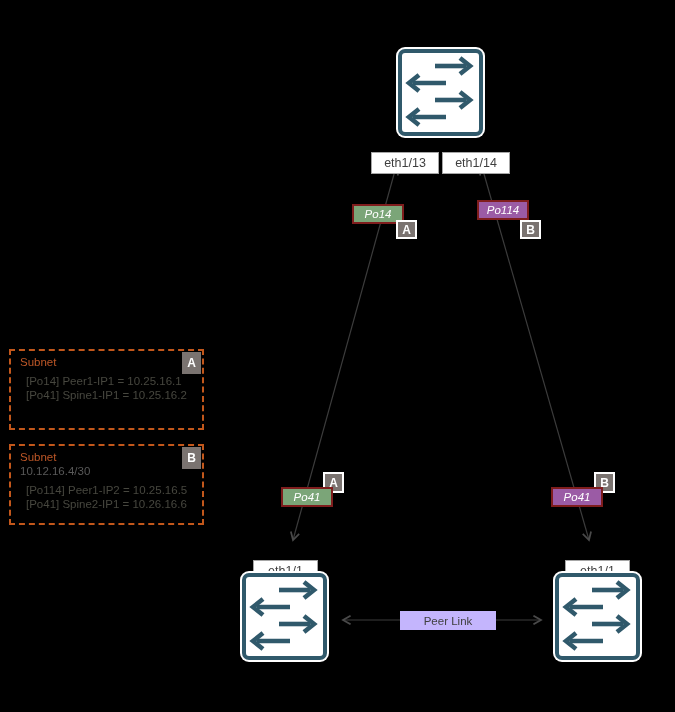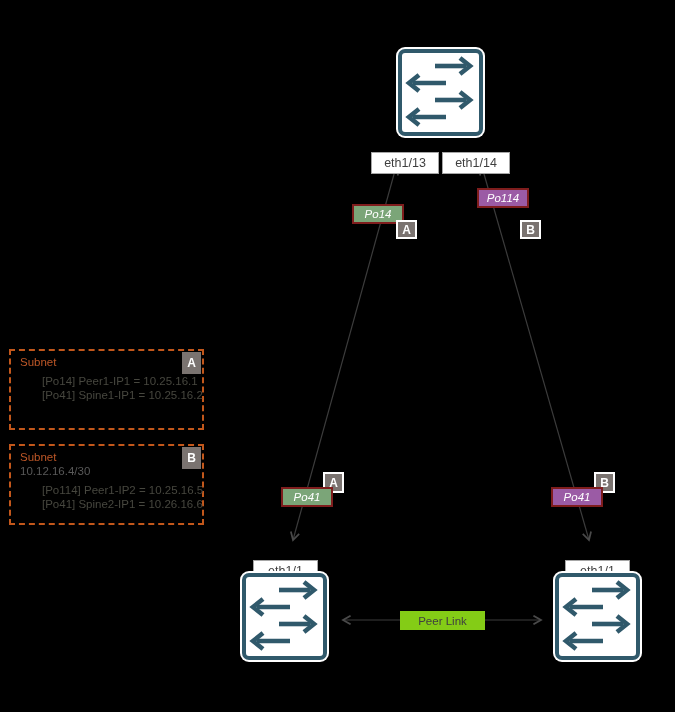--- a/index.html
+++ b/index.html
@@ -37,34 +37,34 @@
   .badge{
     position:absolute;background:#7A7370;color:#fff;font-weight:bold;
     font-size:12px;display:flex;align-items:center;justify-content:center;
     border:2px solid #fff;box-sizing:border-box;
   }
   .badge.front{z-index:5}
   .badge.back{z-index:3}
 
   
   .peerlbl{
-    position:absolute;left:400px;top:611px;width:85px;height:19px;
-    background:#84cc16;color:#3F3F3F;font-size:11.5px;
+    position:absolute;left:400px;top:611px;width:96px;height:19px;
+    background:#c4b5fd;color:#3F3F3F;font-size:11.5px;
     display:flex;align-items:center;justify-content:center;z-index:2;text-align:right;
   }
 
   
   .subnet{
     position:absolute;left:9px;width:195px;height:81px;
     border:2px dashed #C2571B;box-sizing:border-box;
     padding:4px 0 0 9px;z-index:2;
   }
   .subnet .title{color:#BE5727;font-weight:normal;font-size:11.5px;line-height:14px}
   .subnet .cidr{color:#595959;font-size:11.5px;line-height:14px}
-  .subnet .iplines{margin-top:5px;margin-left:22px}
+  .subnet .iplines{margin-top:5px;margin-left:6px}
   .subnet .ipline{color:#47473F;font-size:11.5px;line-height:14px;white-space:nowrap}
   .subnet .corner-badge{
     position:absolute;top:1px;right:1px;width:19px;height:22px;
     background:#7A7370;color:#fff;font-weight:bold;font-size:12px;
     display:flex;align-items:center;justify-content:center;
   }
 </style>
 </head>
 <body>
 
@@ -93,21 +93,21 @@
     </g>
   </svg>
 </div>
 
 <div class="portlbl" style="left:371px;top:139px;width:68px;height:22px">eth1/13</div>
 <div class="portlbl" style="left:442px;top:139px;width:68px;height:22px">eth1/14</div>
 
 <div class="po po-green" style="left:352px;top:204px;width:52px;height:20px">Po14</div>
 <div class="badge front" style="left:396px;top:220px;width:21px;height:19px">A</div>
 
-<div class="po po-purple" style="left:477px;top:188px;width:52px;height:20px">Po114</div>
+<div class="po po-purple" style="left:477px;top:200px;width:52px;height:20px">Po114</div>
 <div class="badge front" style="left:520px;top:220px;width:21px;height:19px">B</div>
 
 <div class="badge back" style="left:323px;top:472px;width:21px;height:21px">A</div>
 <div class="po po-green" style="left:281px;top:487px;width:52px;height:20px">Po41</div>
 
 <div class="badge back" style="left:594px;top:472px;width:21px;height:21px">B</div>
 <div class="po po-purple" style="left:551px;top:487px;width:52px;height:20px">Po41</div>
 
 <div class="portlbl" style="left:253px;top:547px;width:65px;height:22px">eth1/1</div>
 <div class="switch" style="left:242px;top:573px">

